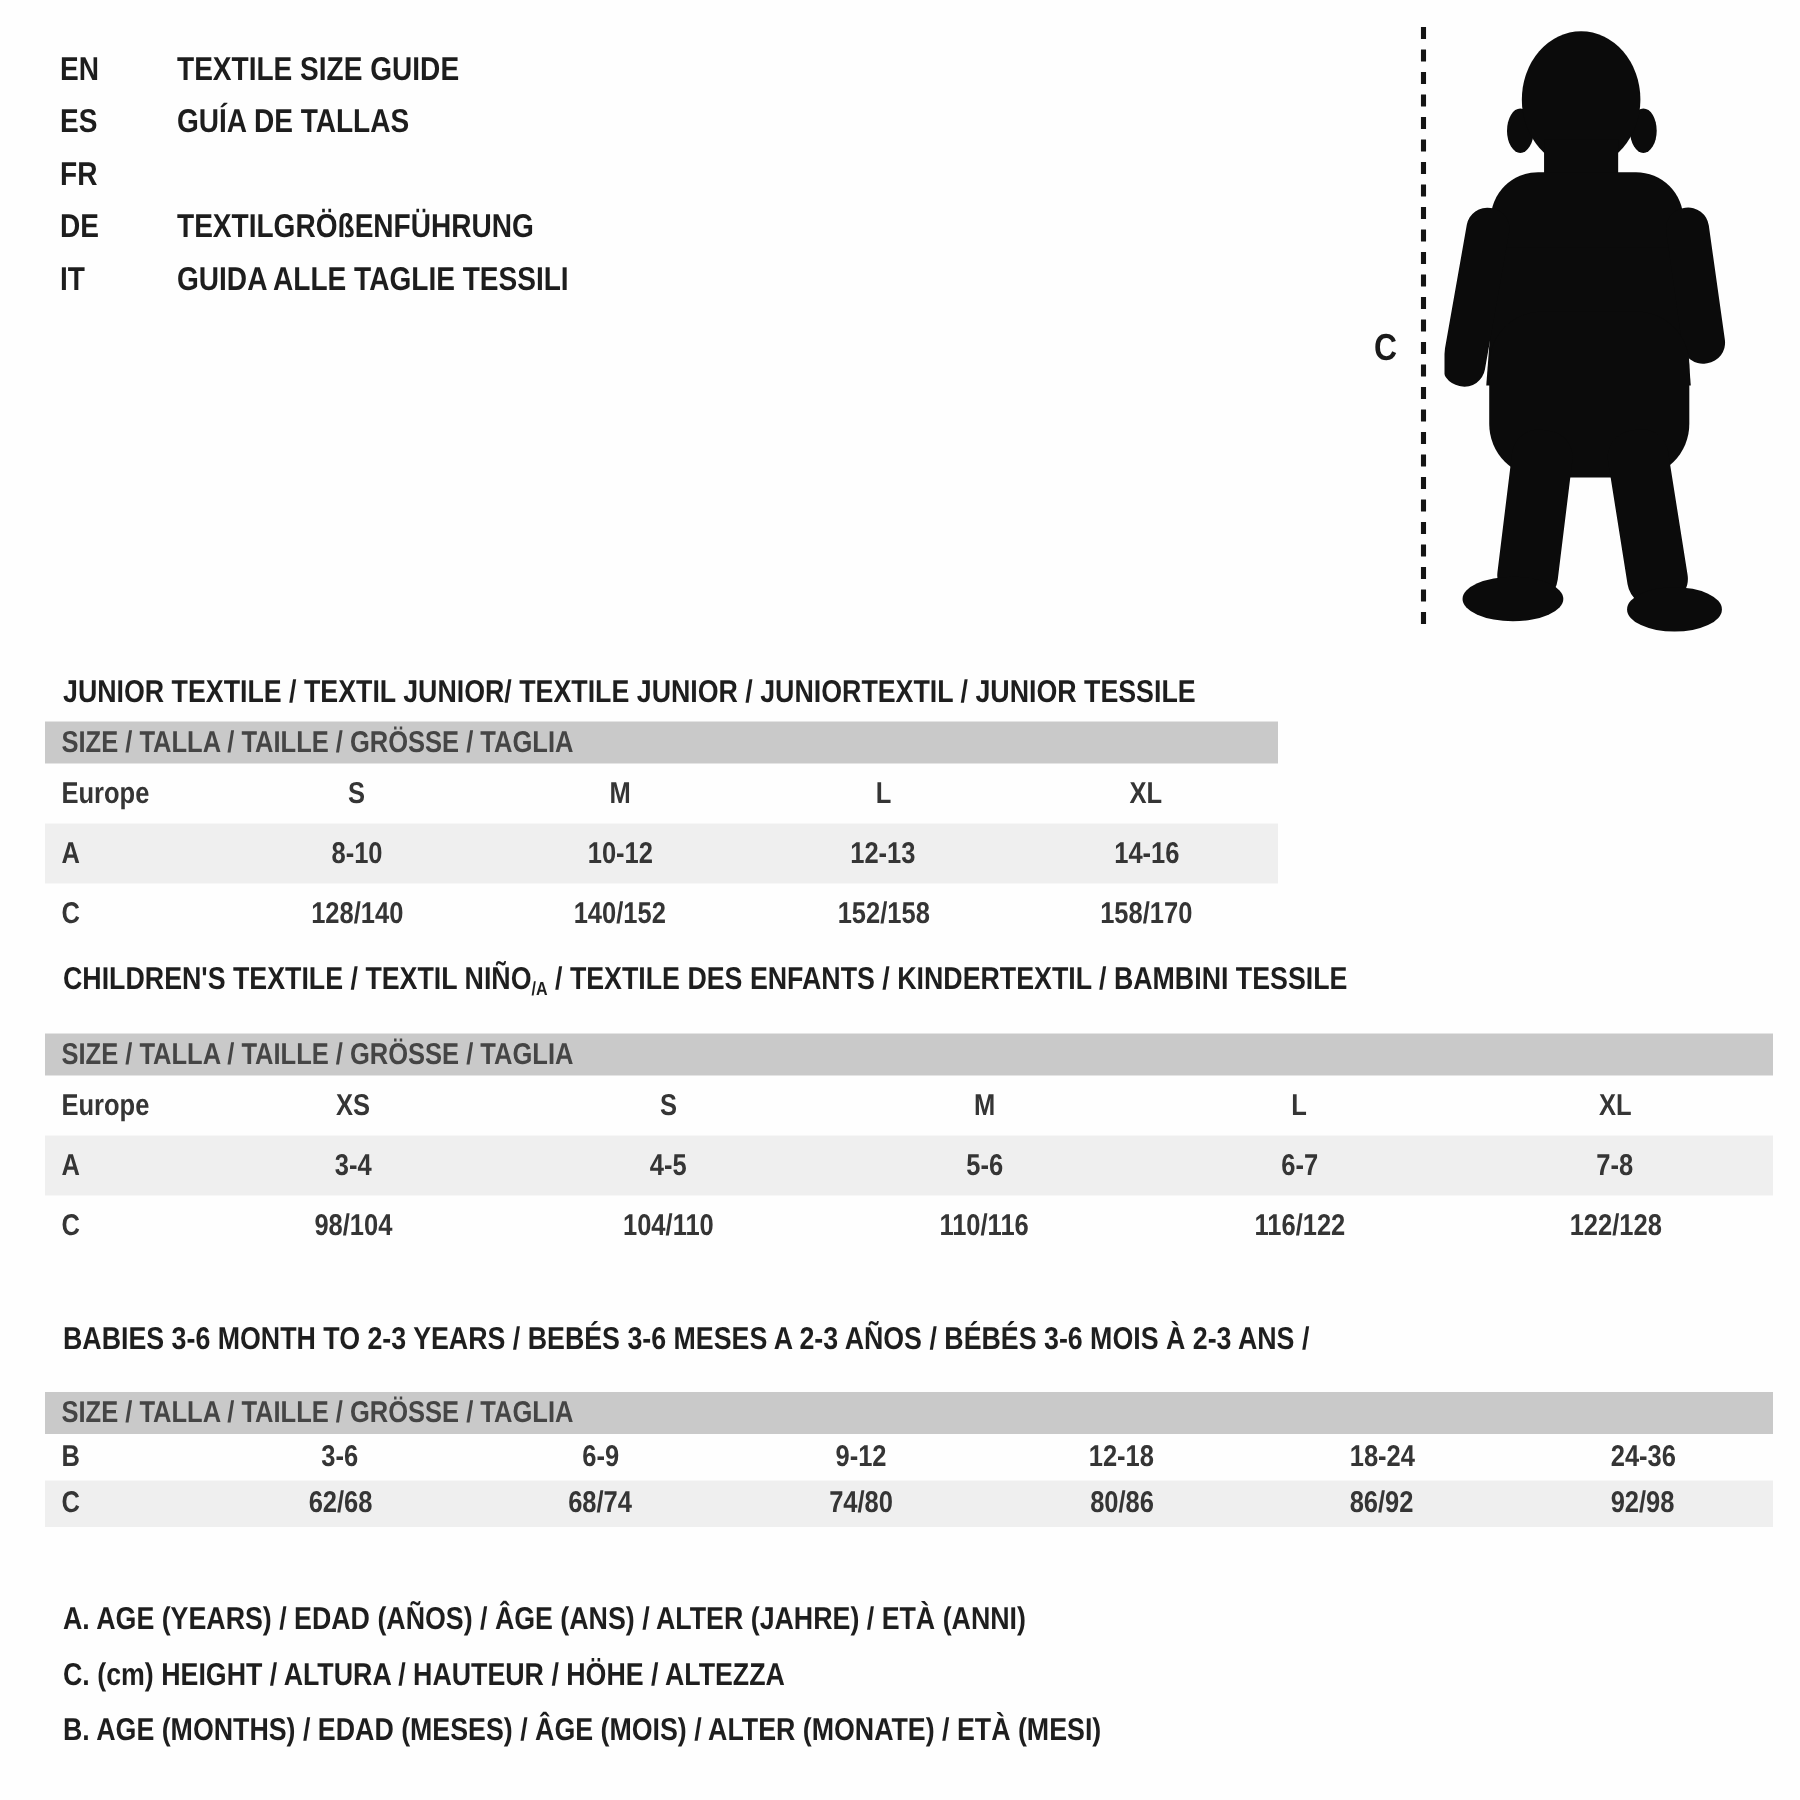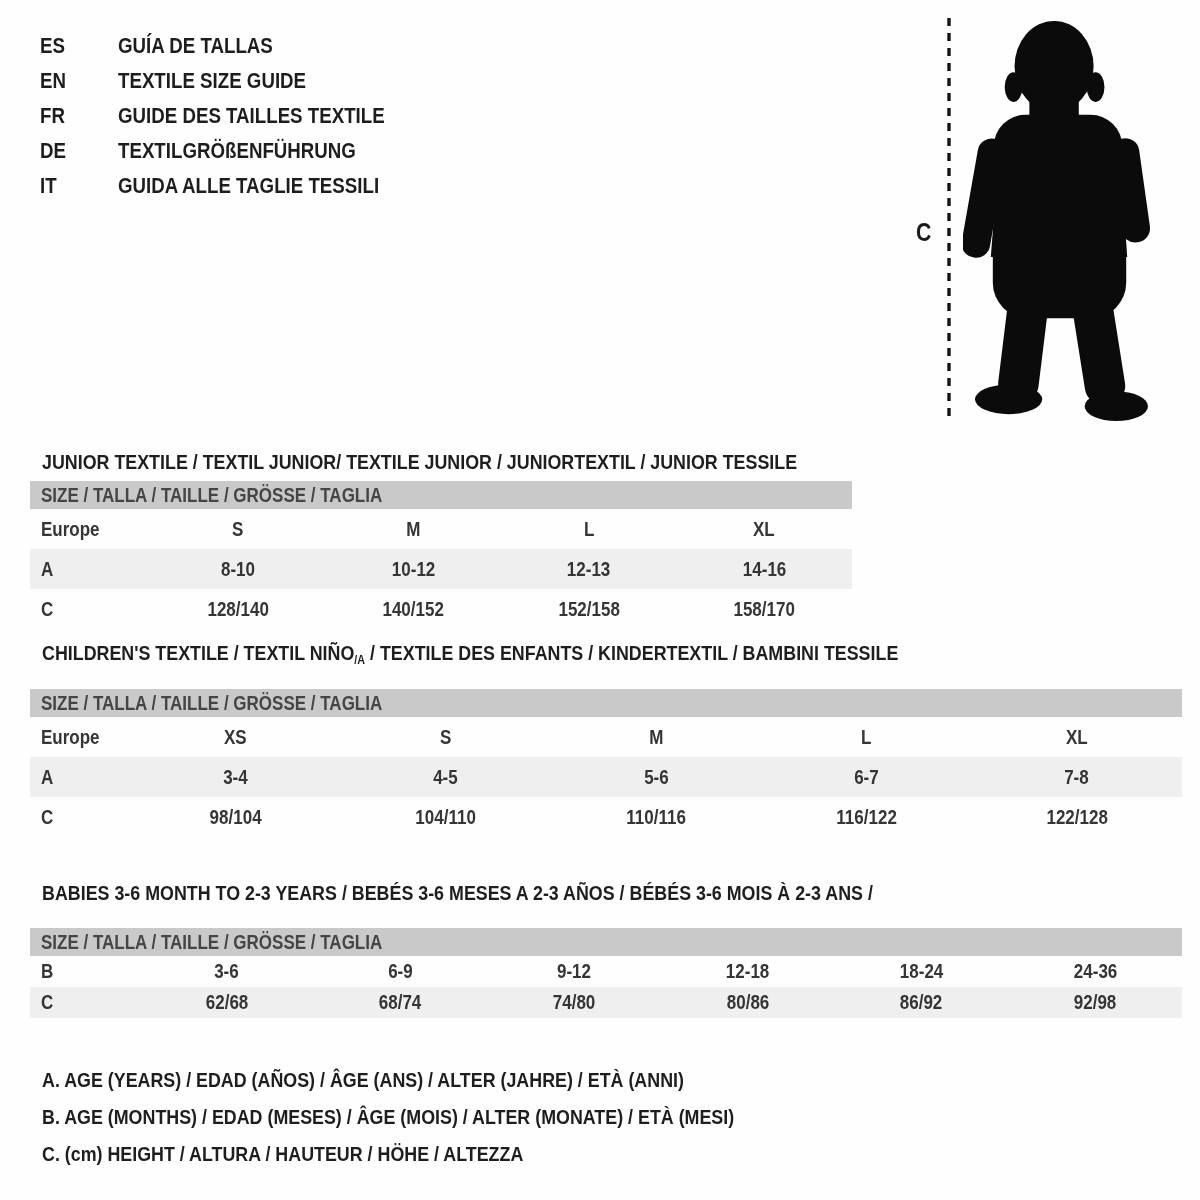--- a/index.html
+++ b/index.html
@@ -51,30 +51,29 @@
   .legend { position:absolute; left:42px; top:1061px; }
   .legend-line { height:37px; display:flex; align-items:center; font-size:21px; font-weight:bold; color:#1e1e1e; white-space:nowrap; }
 </style>
 </head>
 <body>
 
 <div class="canvas">
 
   <div class="lang-block">
     <div class="lang-row">
+      <span><span class="cx">EN</span></span>
+      <span><span class="cx">TEXTILE SIZE GUIDE</span></span>
+    </div>
+    <div class="lang-row">
       <span><span class="cx">ES</span></span>
       <span><span class="cx">GUÍA DE TALLAS</span></span>
     </div>
     <div class="lang-row">
-      <span><span class="cx">EN</span></span>
-      <span><span class="cx">TEXTILE SIZE GUIDE</span></span>
-    </div>
-    <div class="lang-row">
       <span><span class="cx">FR</span></span>
-      <span><span class="cx">GUIDE DES TAILLES TEXTILE</span></span>
     </div>
     <div class="lang-row">
       <span><span class="cx">DE</span></span>
       <span><span class="cx">TEXTILGRÖßENFÜHRUNG</span></span>
     </div>
     <div class="lang-row">
       <span><span class="cx">IT</span></span>
       <span><span class="cx">GUIDA ALLE TAGLIE TESSILI</span></span>
     </div>
   </div>
@@ -182,20 +181,20 @@
       <span class="tcell"><span class="cxc">86/92</span></span>
       <span class="tcell"><span class="cxc">92/98</span></span>
     </div>
   </div>
 
   <div class="legend">
     <div class="legend-line">
         <span class="cx">A. AGE (YEARS) / EDAD (AÑOS) / ÂGE (ANS) / ALTER (JAHRE) / ETÀ (ANNI)</span>
       </div>
     <div class="legend-line">
+        <span class="cx">C. (cm) HEIGHT / ALTURA / HAUTEUR / HÖHE / ALTEZZA</span>
+      </div>
+    <div class="legend-line">
         <span class="cx">B. AGE (MONTHS) / EDAD (MESES) / ÂGE (MOIS) / ALTER (MONATE) / ETÀ (MESI)</span>
       </div>
-    <div class="legend-line">
-        <span class="cx">C. (cm) HEIGHT / ALTURA / HAUTEUR / HÖHE / ALTEZZA</span>
-      </div>
   </div>
 
 </div>
 
 </body></html>

